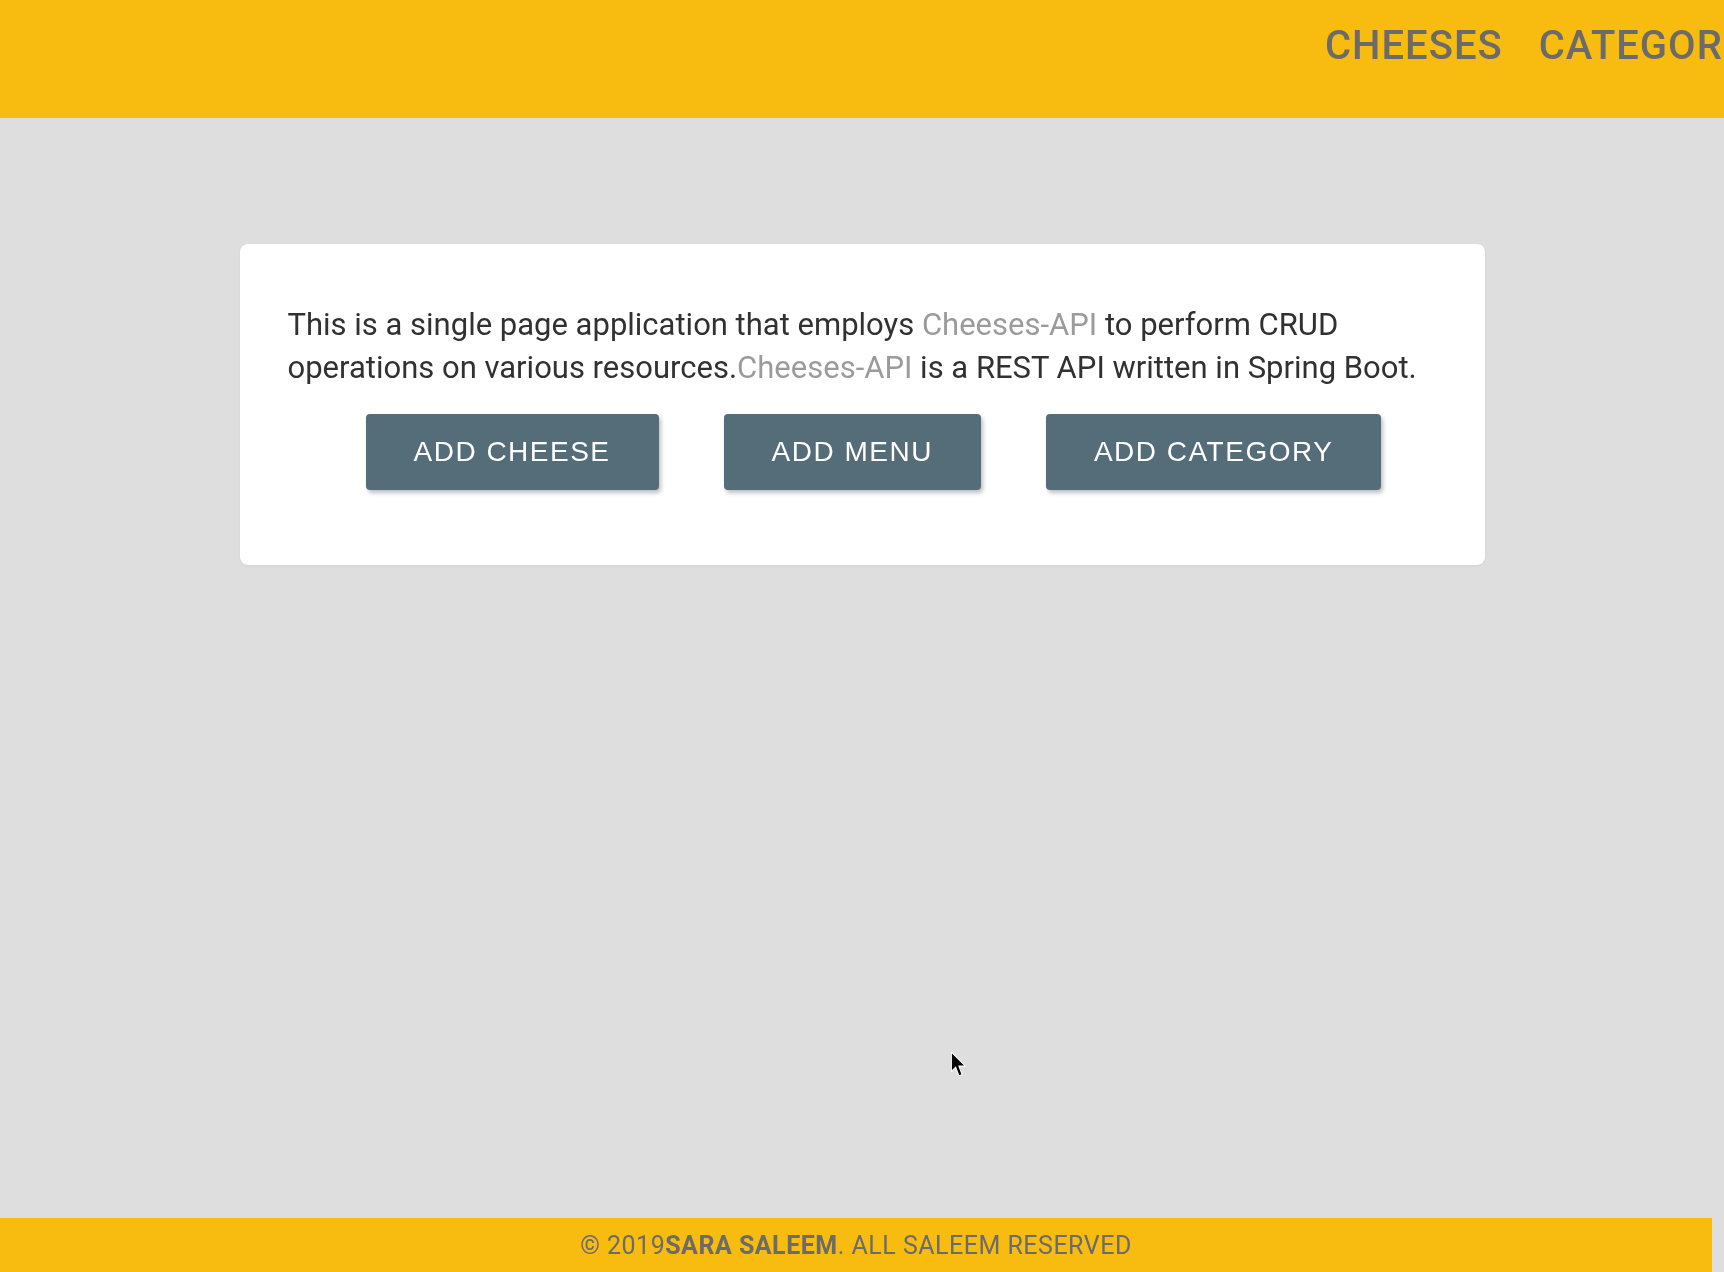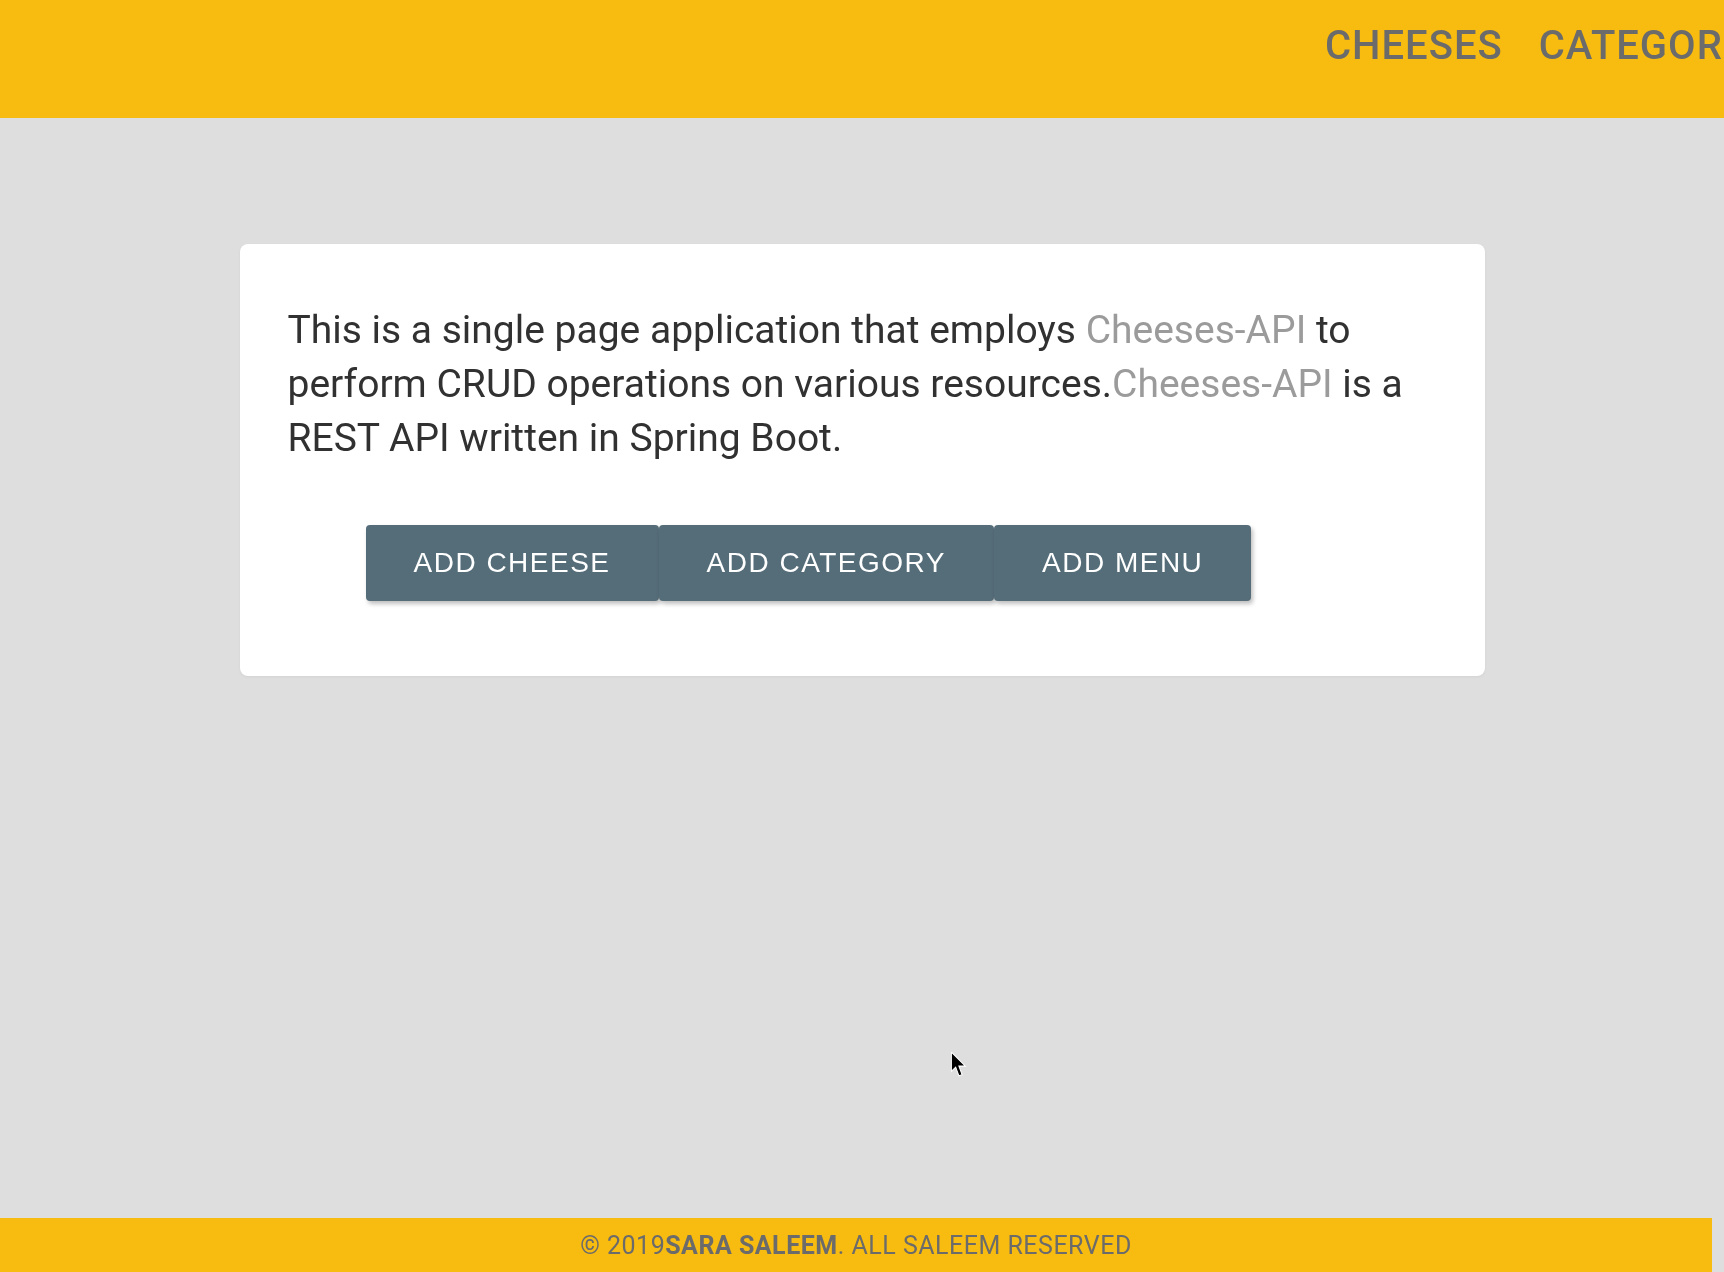--- a/index.html
+++ b/index.html
@@ -39,29 +39,30 @@
     .card {
       background: #ffffff;
       border-radius: 8px;
       width: 1245px;
       margin: 126px auto 0 auto;
       padding: 60px 48px 75px 48px;
       box-shadow: 0 1px 3px rgba(0,0,0,0.05);
     }
     .description {
       color: #313131;
-      font-size: 39px;
+      font-size: 31px;
       line-height: 1.38;
-      margin-bottom: 60px;
+      margin-bottom: 24px;
     }
     .link-text {
       color: #9b9b9b;
     }
     .button-row {
       display: flex;
+      gap: 65px;
       padding-left: 78px;
     }
     .btn {
       background: #556d79;
       color: #ffffff;
       font-size: 28px;
       font-weight: 500;
       letter-spacing: 1.5px;
       padding: 22px 48px;
       border: none;
@@ -103,22 +104,22 @@
   <span class="nav-item">CHEESES</span>
   <span class="nav-item">CATEGORIES</span>
 </nav>
 
 <div class="card">
   <p class="description">
     <span>This is a single page application that employs </span><span class="link-text">Cheeses-API</span><span> to perform CRUD operations on various resources.</span><span class="link-text">Cheeses-API</span><span> is a REST API written in Spring Boot.</span>
   </p>
   <div class="button-row">
     <button class="btn">ADD CHEESE</button>
+    <button class="btn">ADD MENU</button>
     <button class="btn">ADD CATEGORY</button>
-    <button class="btn">ADD MENU</button>
   </div>
 </div>
 
 <footer class="footer">
   <span>© 2019 </span>
   <span class="footer-author">SARA SALEEM</span>
   <span>. ALL SALEEM RESERVED</span>
 </footer>
 
 <svg class="cursor" viewBox="0 0 16 24">

